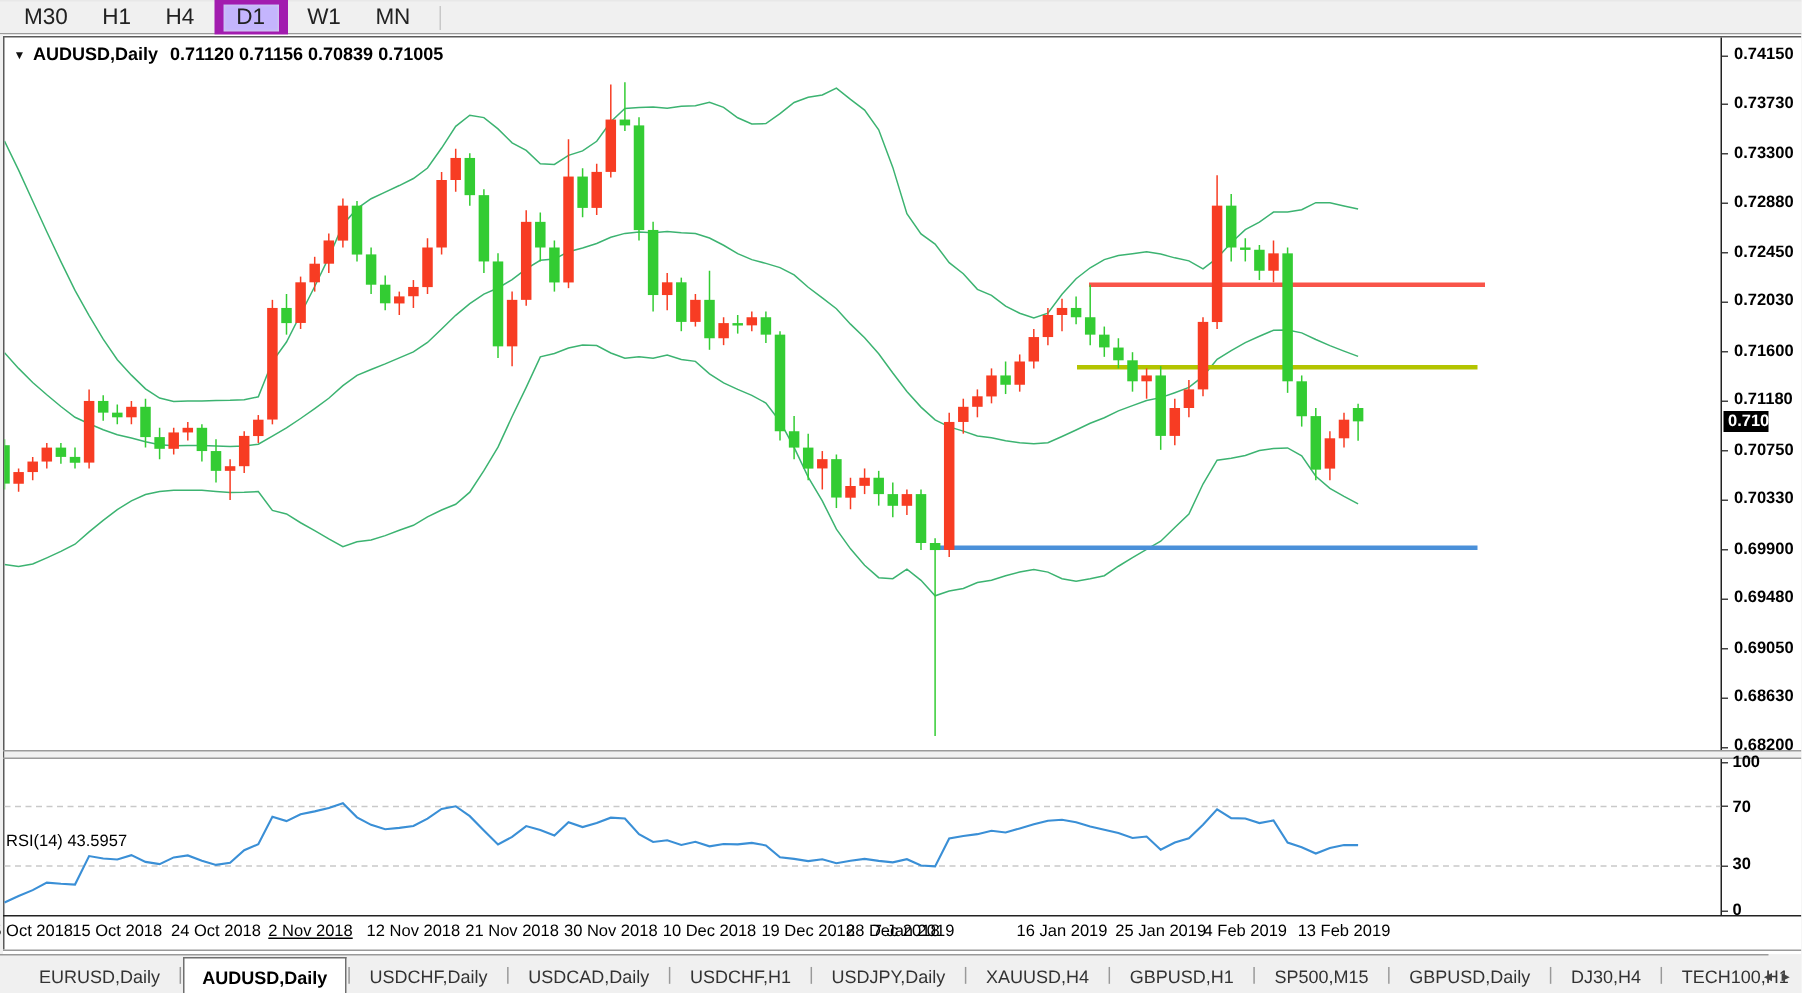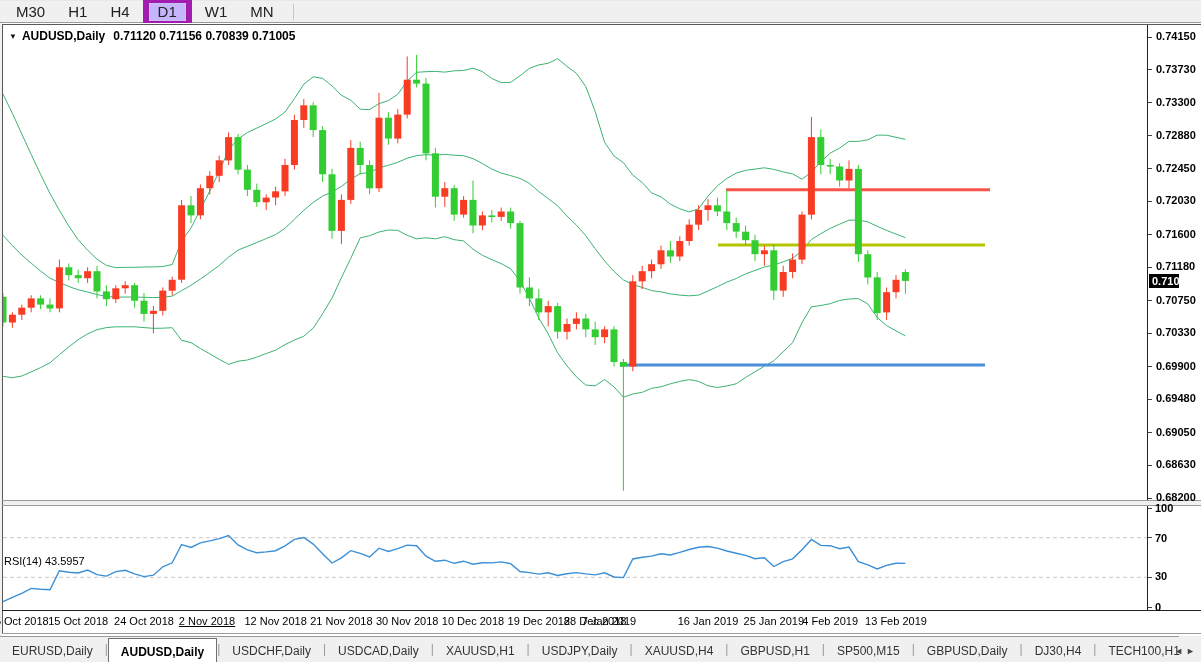--- a/index.html
+++ b/index.html
@@ -26,21 +26,21 @@
 
   .pricelab { position:absolute; left:1156px; z-index:4; font-size:11px; color:#000; font-weight:bold; }
   .ptick { position:absolute; left:1148px; width:4px; height:1px; background:#444; z-index:4; }
   #price-tag { position:absolute; left:1149px; width:30px; height:14px; background:#000; color:#fff;
      font-size:11px; font-weight:bold; text-align:left; padding-left:3px; line-height:14px; z-index:6; }
   .datelab { position:absolute; top:615px; z-index:4; font-size:11px; color:#000; white-space:nowrap; transform:translateX(-50%); }
   .rsilab  { position:absolute; left:1155px; z-index:4; font-size:11px; color:#000; font-weight:bold; }
 
   
   #tab-bar { position:absolute; left:0; top:636px; width:1179px; height:26px; background:#f0f0f0;
-    border-top:1px solid #9a9a9a; display:flex; align-items:flex-end; }
+    border-top:1px solid #9a9a9a; display:flex; align-items:flex-end; padding-left:14px; }
   .tab { font-size:12px; color:#333; padding:4px 12px 5px 12px; height:22px; white-space:nowrap; cursor:default; }
   .tab.active { background:#ffffff; border:1px solid #6f6f6f; border-bottom:none; font-weight:bold; color:#000;
     height:25px; padding-top:6px; position:relative; top:1px; }
   .tab-sep { color:#999; font-size:12px; align-self:center; padding:0 0 2px 0; }
   #tab-scroll { position:absolute; right:3px; bottom:6px; font-size:9px; color:#444; letter-spacing:3px; }
   #tab-scroll span { cursor:default; }
 </style>
 </head>
 <body>
 <div id="app">
@@ -292,21 +292,21 @@
 
   <div id="tab-bar">
       <div class="tab">EURUSD,Daily</div>
       <div class="tab-sep">|</div>
       <div class="tab active">AUDUSD,Daily</div>
       <div class="tab-sep">|</div>
       <div class="tab">USDCHF,Daily</div>
       <div class="tab-sep">|</div>
       <div class="tab">USDCAD,Daily</div>
       <div class="tab-sep">|</div>
-      <div class="tab">XAUUSD,H1</div>
+      <div class="tab">USDCHF,H1</div>
       <div class="tab-sep">|</div>
       <div class="tab">USDJPY,Daily</div>
       <div class="tab-sep">|</div>
       <div class="tab">XAUUSD,H4</div>
       <div class="tab-sep">|</div>
       <div class="tab">GBPUSD,H1</div>
       <div class="tab-sep">|</div>
       <div class="tab">SP500,M15</div>
       <div class="tab-sep">|</div>
       <div class="tab">GBPUSD,Daily</div>

